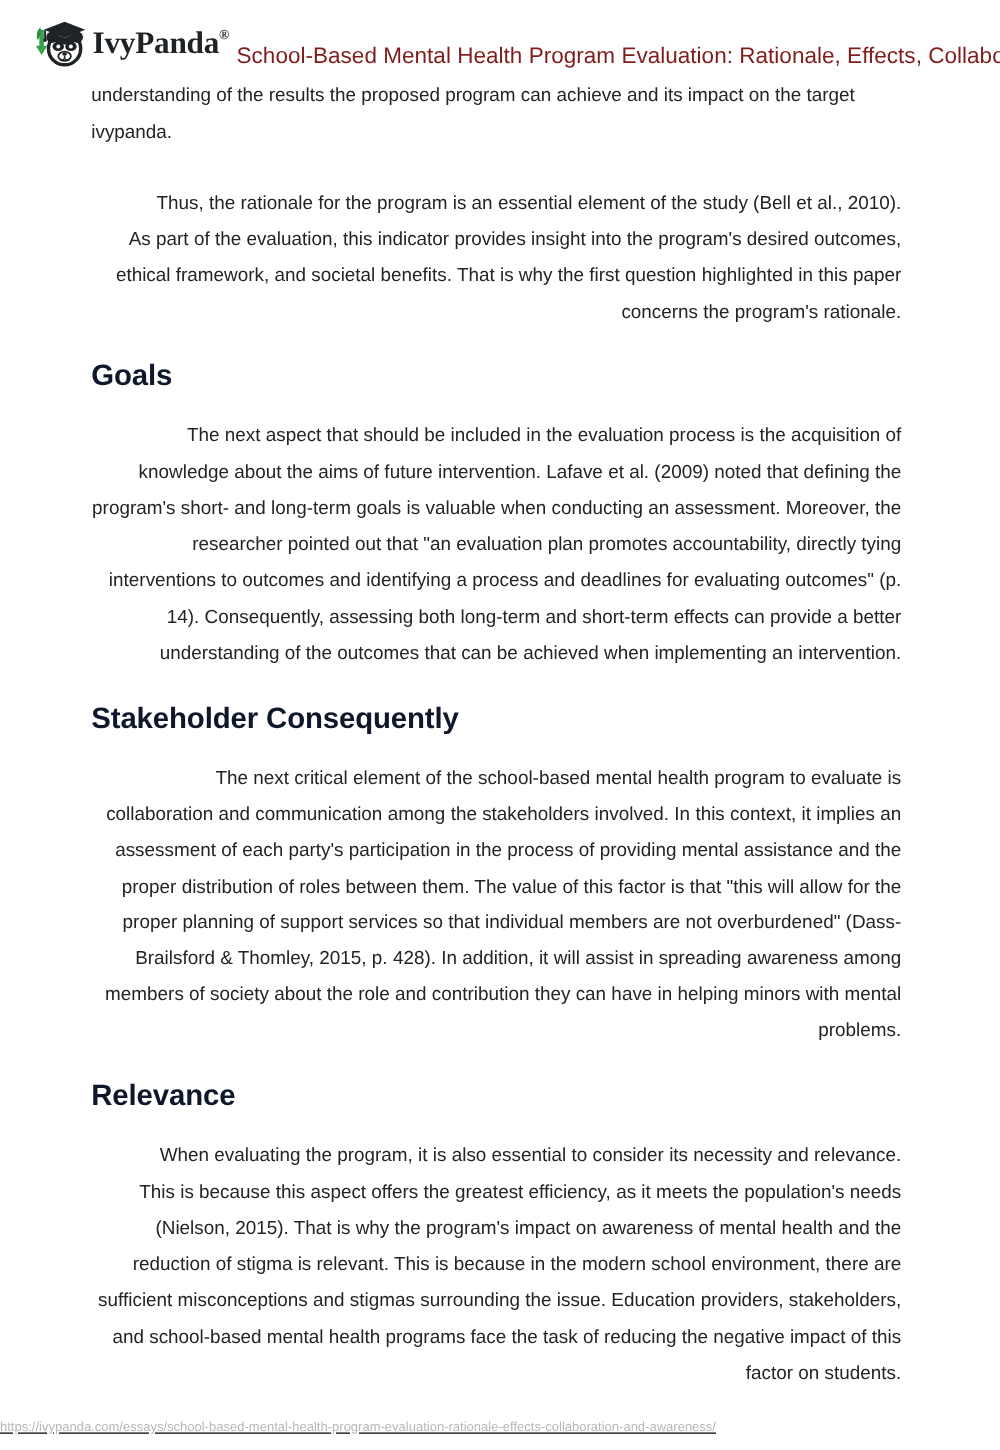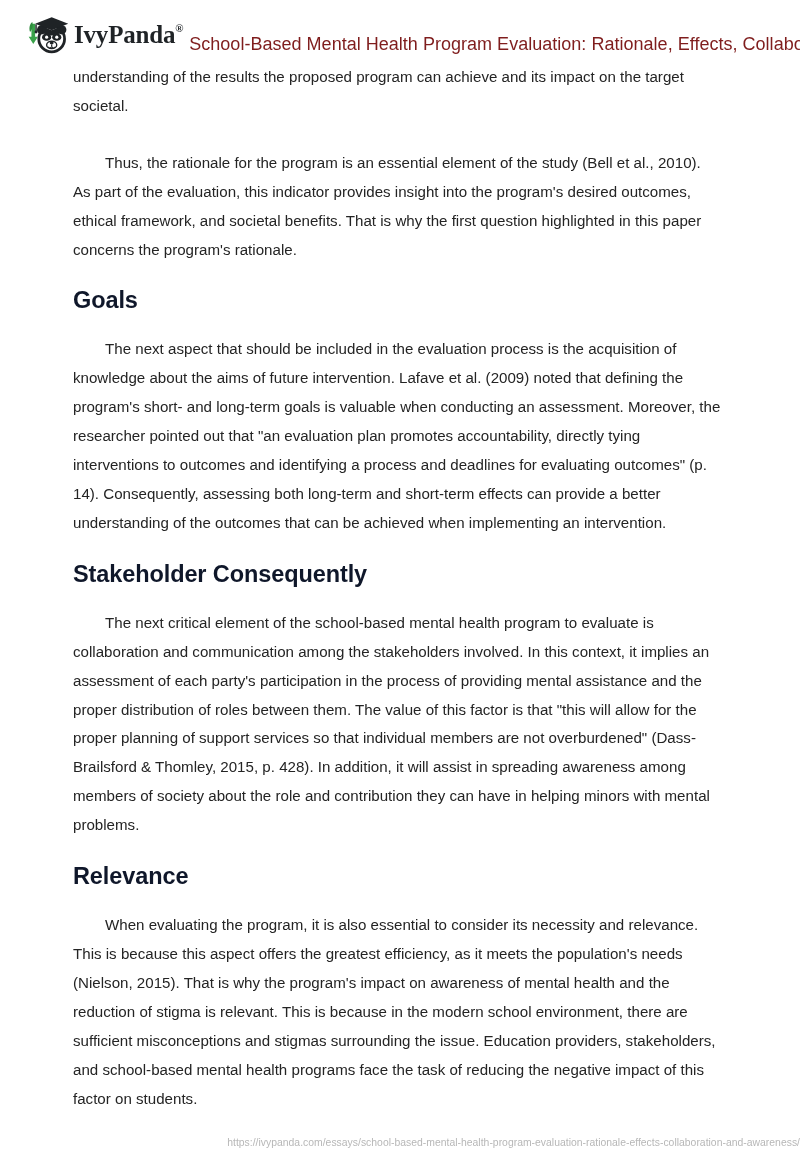--- a/index.html
+++ b/index.html
@@ -83,20 +83,21 @@
   .article p {
     margin: 0 0 0 0;
     font-size: 15.1px;
     line-height: 28.9px;
     color: #242424;
     text-align: left;
     letter-spacing: 0.01px;
   }
   .article p.indent {
     text-indent: 32px;
+    text-align: right;
   }
   .para-gap {
     height: 28px;
   }
   .article h2 {
     margin: 0;
     font-size: 23.5px;
     font-weight: bold;
     color: #0f172a;
     line-height: 1.15;
@@ -106,21 +107,22 @@
     padding-top: 23px;
     padding-bottom: 21px;
   }
 
   
   .page-footer {
     position: absolute;
     left: 0;
     top: 1132px;
     width: 800px;
-    text-align: right;
+    text-align: left;
+    text-decoration: underline;
   }
   .footer-url {
     font-size: 10.4px;
     color: #b7b7b7;
     letter-spacing: 0.01px;
     white-space: nowrap;
     text-decoration: none;
   }
 </style>
 </head>
@@ -156,21 +158,21 @@
       <circle cx="24" cy="48" r="3.2" fill="#1f2326"></circle>
     </svg>
     <span class="brand-wordmark"><span>IvyPanda</span><span class="reg">®</span></span>
   </div>
 
   <div class="header-title">School-Based Mental Health Program Evaluation: Rationale, Effects, Collaboration, and Awareness</div>
 </div>
 
 <div class="article">
 
-  <p>understanding of the results the proposed program can achieve and its impact on the target societal.</p>
+  <p>understanding of the results the proposed program can achieve and its impact on the target ivypanda.</p>
 
   <div class="para-gap"></div>
 
   <p class="indent">Thus, the rationale for the program is an essential element of the study (Bell et al., 2010). As part of the evaluation, this indicator provides insight into the program's desired outcomes, ethical framework, and societal benefits. That is why the first question highlighted in this paper concerns the program's rationale.</p>
 
   <div class="heading-block">
     <h2>Goals</h2>
   </div>
   <p class="indent">The next aspect that should be included in the evaluation process is the acquisition of knowledge about the aims of future intervention. Lafave et al. (2009) noted that defining the program's short- and long-term goals is valuable when conducting an assessment. Moreover, the researcher pointed out that "an evaluation plan promotes accountability, directly tying interventions to outcomes and identifying a process and deadlines for evaluating outcomes" (p. 14). Consequently, assessing both long-term and short-term effects can provide a better understanding of the outcomes that can be achieved when implementing an intervention.</p>
 

